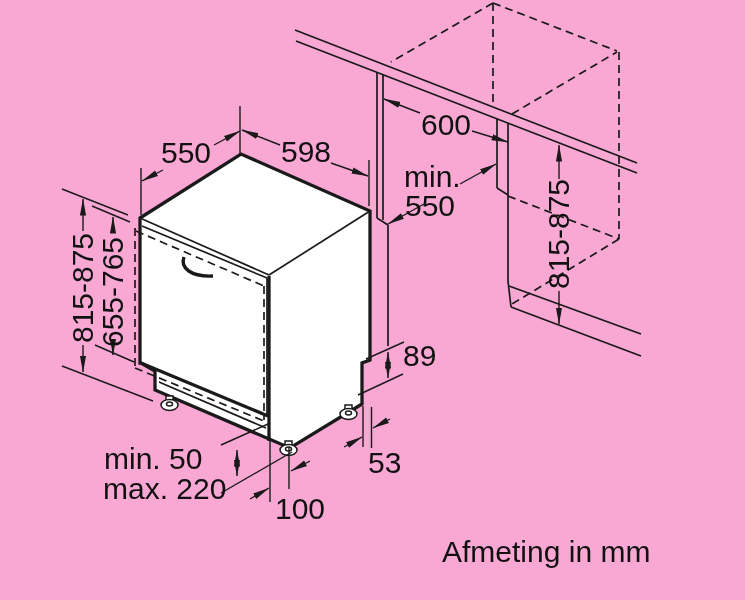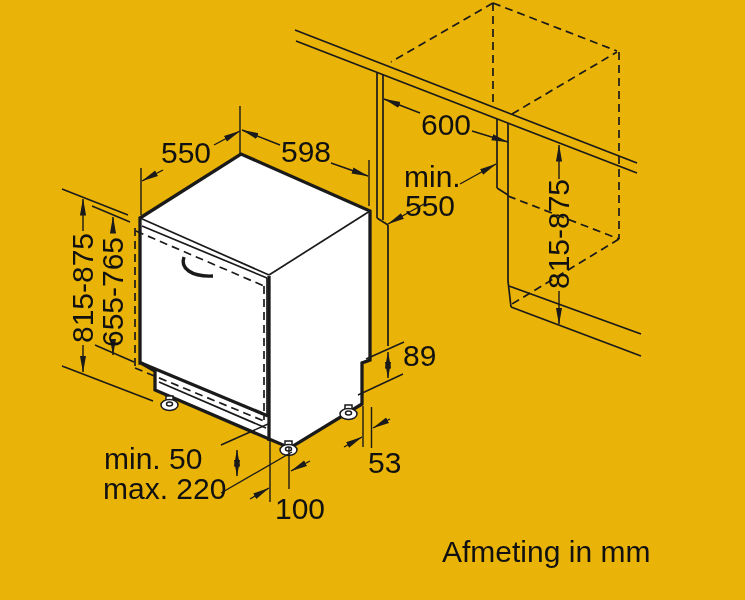--- a/index.html
+++ b/index.html
@@ -1,16 +1,16 @@
 <!DOCTYPE html>
 <html><head>
 <meta charset="utf-8">
 <style>
   html,body{margin:0;padding:0;background:#fff;}
-  .frame{position:relative;width:745px;height:600px;background:#eab308;overflow:hidden;
+  .frame{position:relative;width:745px;height:600px;background:#f9a8d4;overflow:hidden;
          font-family:"Liberation Sans",sans-serif;}
   svg{display:block;}
   .lbl{font-family:"Liberation Sans",sans-serif;font-size:30px;fill:#111;}
   .lbl-caption{font-family:"Liberation Sans",sans-serif;font-size:30px;fill:#111;}
   .thin{stroke:#1a1a1a;stroke-width:1.7;fill:none;}
   .thick{stroke:#1a1a1a;stroke-width:3.3;fill:none;stroke-linejoin:miter;}
   .dash{stroke:#1a1a1a;stroke-width:1.7;fill:none;stroke-dasharray:8 5;}
   .dim{stroke:#1a1a1a;stroke-width:1.4;fill:none;}
   .silhouette{fill:#ffffff;stroke:#1a1a1a;stroke-width:3.3;stroke-linejoin:miter;}
   .foot{stroke:#1a1a1a;stroke-width:1.5;fill:#fff;}

